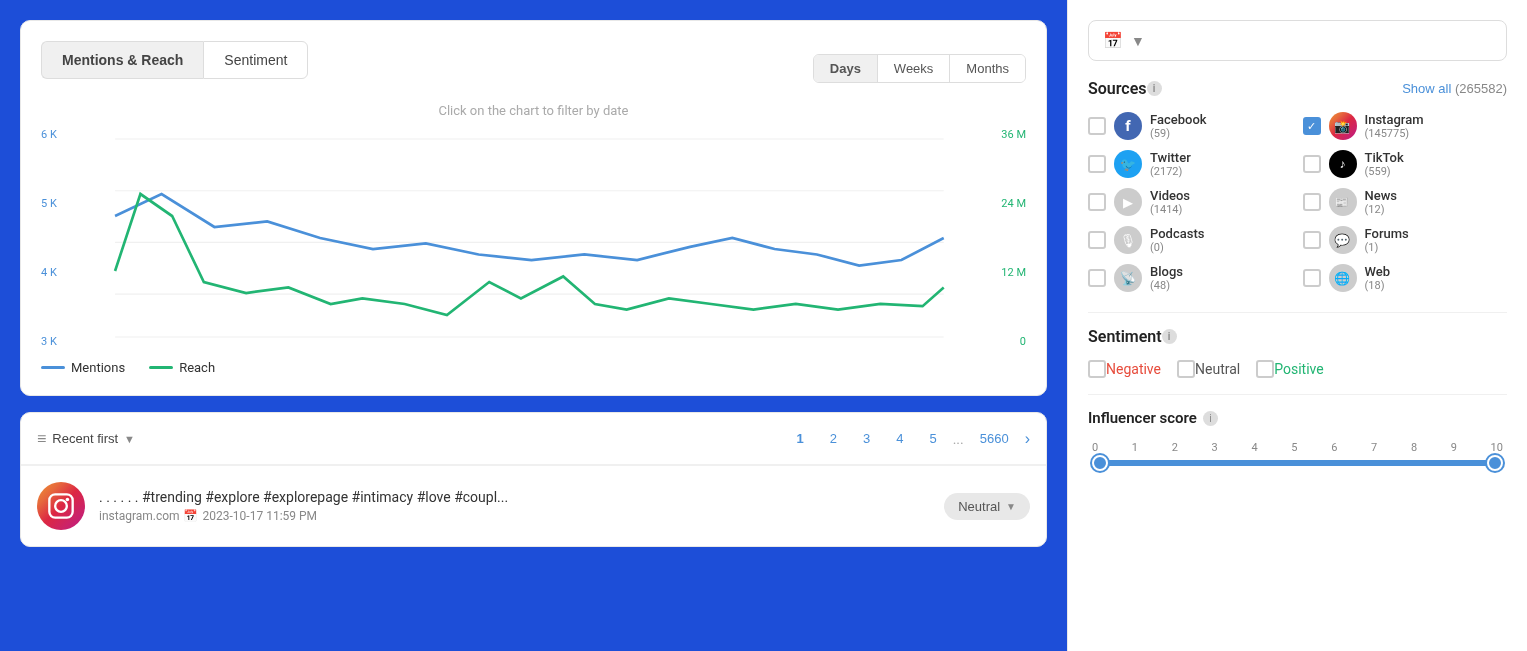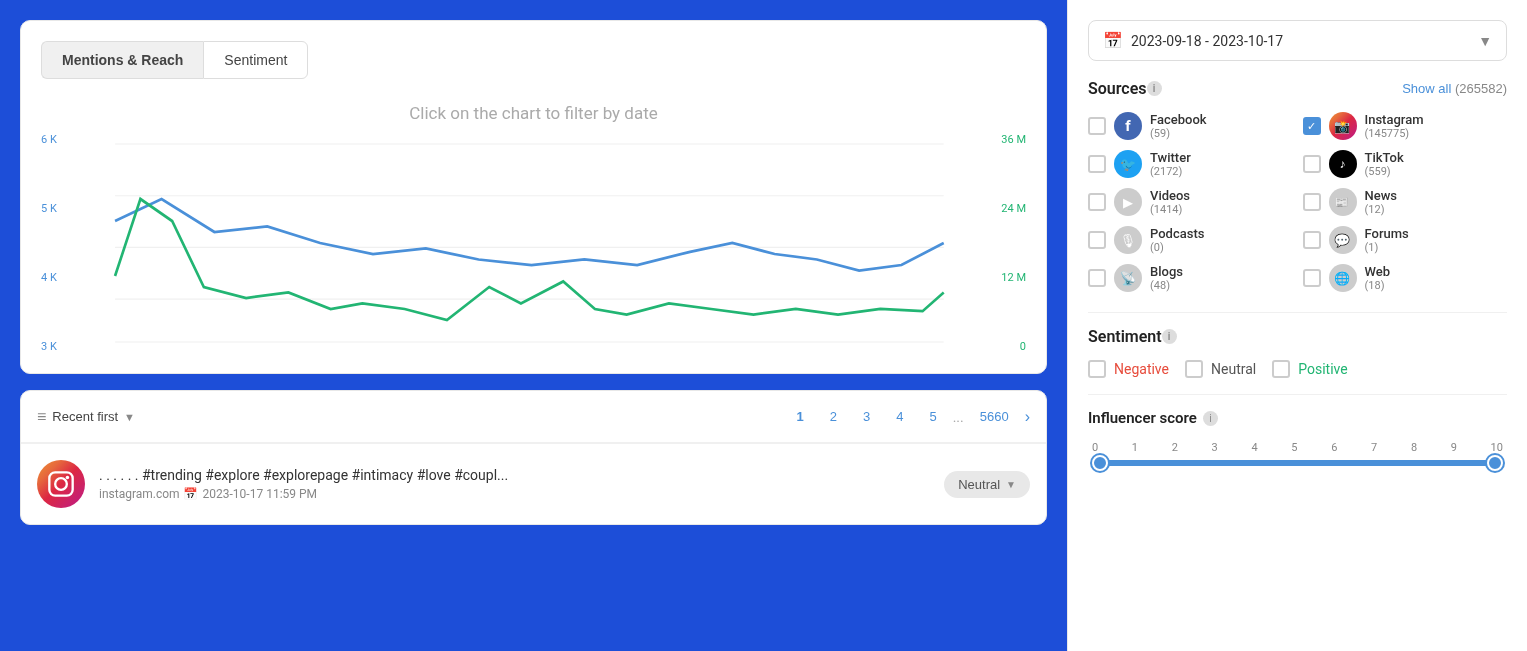--- a/index.html
+++ b/index.html
@@ -15,21 +15,21 @@
     .tab-btn:last-child { border-radius: 0 6px 6px 0; }
     .tab-btn.active { background: #f0f0f0; font-weight: 600; }
 
     
     .chart-section { background: #fff; border-radius: 10px; padding: 20px; margin-bottom: 16px; border: 1px solid #e8e8e8; }
     .chart-controls { display: flex; justify-content: space-between; align-items: center; margin-bottom: 8px; }
     .period-btns { display: flex; gap: 0; border: 1px solid #ddd; border-radius: 6px; overflow: hidden; }
     .period-btn { padding: 6px 16px; background: #fff; border: none; border-right: 1px solid #ddd; cursor: pointer; font-size: 13px; color: #555; }
     .period-btn:last-child { border-right: none; }
     .period-btn.active { background: #f0f0f0; font-weight: 600; }
-    .chart-hint { text-align: center; color: #aaa; font-size: 17px; margin-bottom: 10px; }
+    .chart-hint { text-align: center; color: #aaa; font-size: 13px; margin-bottom: 10px; }
 
     .chart-area { position: relative; height: 220px; }
     .chart-svg { width: 100%; height: 100%; }
     .y-axis-left { position: absolute; left: 0; top: 0; height: 100%; display: flex; flex-direction: column; justify-content: space-between; font-size: 11px; color: #4a90d9; padding-right: 8px; pointer-events: none; align-items: center; }
     .y-axis-right { position: absolute; right: 0; top: 0; height: 100%; display: flex; flex-direction: column; justify-content: space-between; font-size: 11px; color: #22b573; padding-left: 8px; pointer-events: none; text-align: right; gap: 20px; }
     .x-axis { display: flex; justify-content: space-between; margin-top: 4px; padding: 0 30px; font-size: 11px; color: #888; }
     .legend { display: flex; gap: 24px; margin-top: 12px; }
     .legend-item { display: flex; align-items: center; gap: 6px; font-size: 13px; }
     .legend-line { width: 24px; height: 3px; border-radius: 2px; }
 
@@ -72,21 +72,21 @@
     .source-checkbox.checked::after { content: '✓'; color: #fff; font-size: 11px; }
     .source-icon { width: 28px; height: 28px; border-radius: 50%; background: #ccc; display: flex; align-items: center; justify-content: center; font-size: 13px; color: #888; flex-shrink: 0; }
     .source-info { }
     .source-name { font-size: 13px; font-weight: 500; color: #333; }
     .source-count { font-size: 11px; color: #888; }
 
     .divider { border: none; border-top: 1px solid #f0f0f0; margin: 14px 0; }
 
     .sentiment-section { margin-bottom: 16px; }
     .sentiment-options { display: flex; gap: 16px; }
-    .sentiment-option { display: flex; align-items: center; gap: 8px; cursor: pointer; }
+    .sentiment-option { display: flex; align-items: center; cursor: pointer; }
     .sentiment-checkbox { width: 18px; height: 18px; border: 2px solid #ccc; border-radius: 3px; flex-shrink: 0; }
     .sentiment-label-neg { color: #e74c3c; font-size: 14px; }
     .sentiment-label-neu { color: #555; font-size: 14px; }
     .sentiment-label-pos { color: #22b573; font-size: 14px; }
 
     .influencer-section { }
     .influencer-header { display: flex; align-items: center; gap: 6px; margin-bottom: 14px; }
     .influencer-title { font-size: 15px; font-weight: 600; color: #222; }
     .slider-container { padding: 0 4px; }
     .slider-labels { display: flex; justify-content: space-between; font-size: 11px; color: #888; margin-bottom: 6px; }
@@ -100,20 +100,25 @@
 <div class="layout">
 
   <div class="main">
 
     <div class="chart-section">
       <div class="chart-controls">
         <div class="tab-row">
           <button class="tab-btn active">Mentions &amp; Reach</button>
           <button class="tab-btn">Sentiment</button>
         </div>
+        <div class="period-btns">
+          <button class="period-btn active">Days</button>
+          <button class="period-btn">Weeks</button>
+          <button class="period-btn">Months</button>
+        </div>
       </div>
       <div class="chart-hint">Click on the chart to filter by date</div>
 
       <div class="chart-area">
         <div class="y-axis-left">
           <span>6 K</span>
             <span>5 K</span>
             <span>4 K</span>
             <span>3 K</span>
         </div>
@@ -131,20 +136,30 @@
         </svg>
         <div class="y-axis-right">
           <span>36 M</span>
             <span>24 M</span>
             <span>12 M</span>
             <span>0</span>
         </div>
       </div>
 
 
+      <div class="legend">
+        <div class="legend-item">
+          <div class="legend-line" style="background:#4a90d9;"></div>
+          <span>Mentions</span>
+        </div>
+        <div class="legend-item">
+          <div class="legend-line" style="background:#22b573;"></div>
+          <span>Reach</span>
+        </div>
+      </div>
     </div>
 
     <div class="feed-section">
       <div class="feed-header">
         <button class="sort-btn">
           <span class="sort-icon">≡</span>
           <span>Recent first</span>
           <span style="color:#888; font-size:11px;">▼</span>
         </button>
         <div class="pagination">
@@ -180,21 +195,20 @@
           <span class="chevron">▼</span>
         </button>
       </div>
     </div>
   </div>
 
   <div class="sidebar">
 
     <div class="date-picker">
       <span class="cal-icon">📅</span>
-      <span class="date-picker-label">2023-09-18 - 2023-10-17</span>
       <span class="date-picker-chevron">▼</span>
     </div>
 
     <div class="section-header">
       <div class="section-title">
         <span>Sources</span>
         <span class="info-icon">i</span>
       </div>
       <button class="show-all-btn">
         <span>Show all</span> <span style="color:#888;">(265582)</span>

